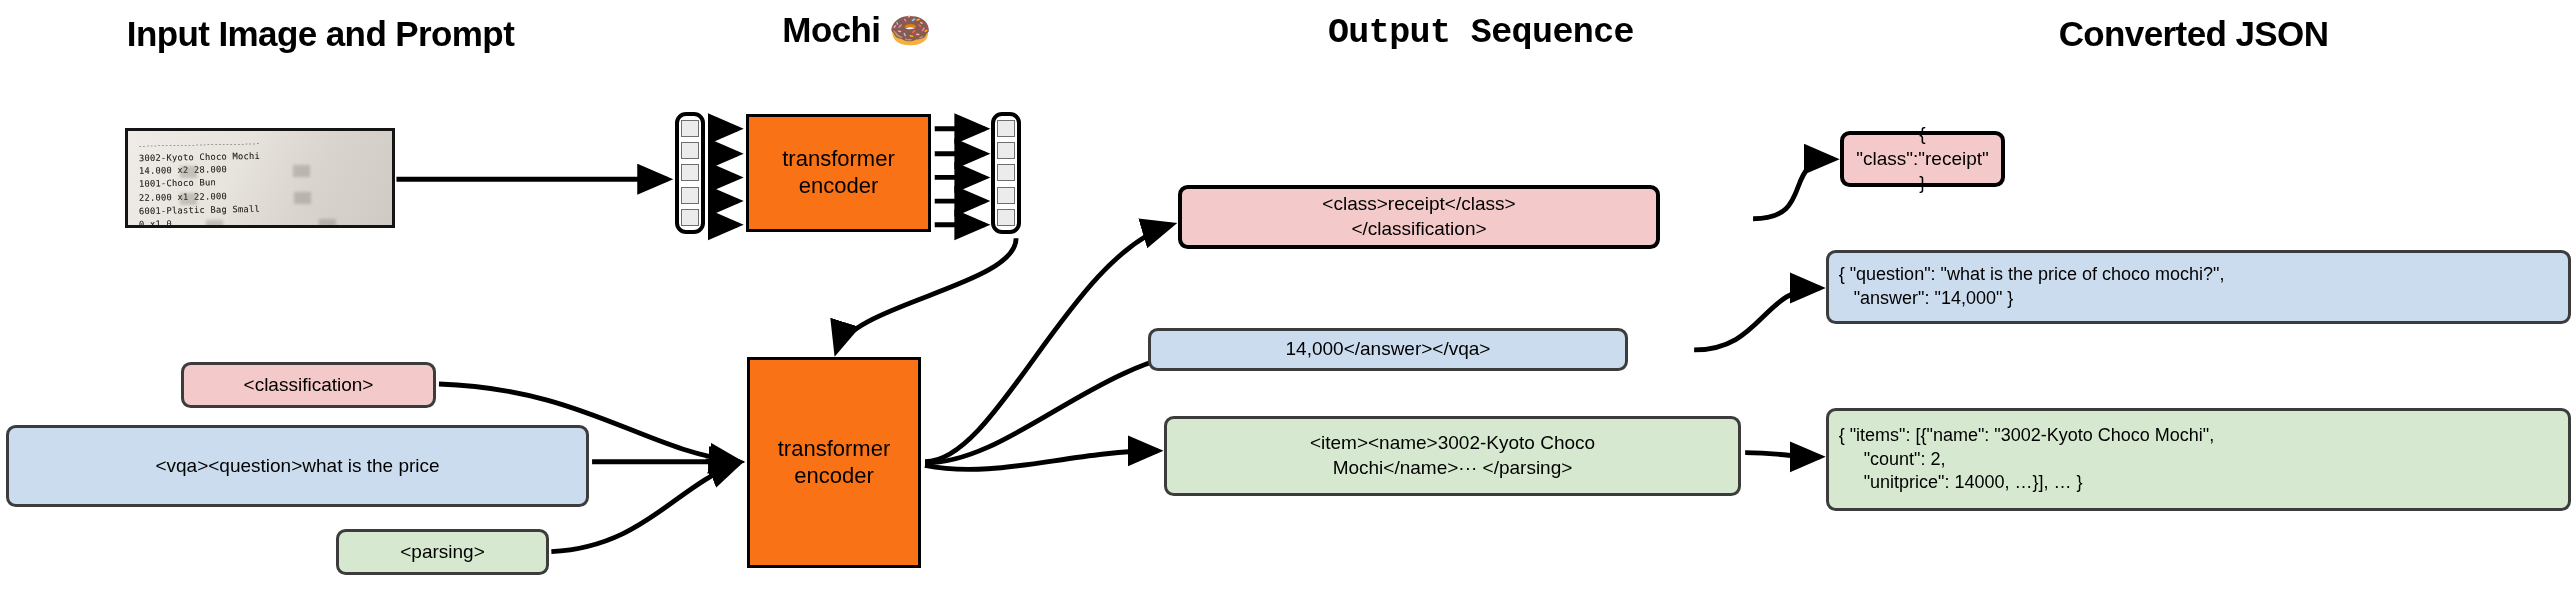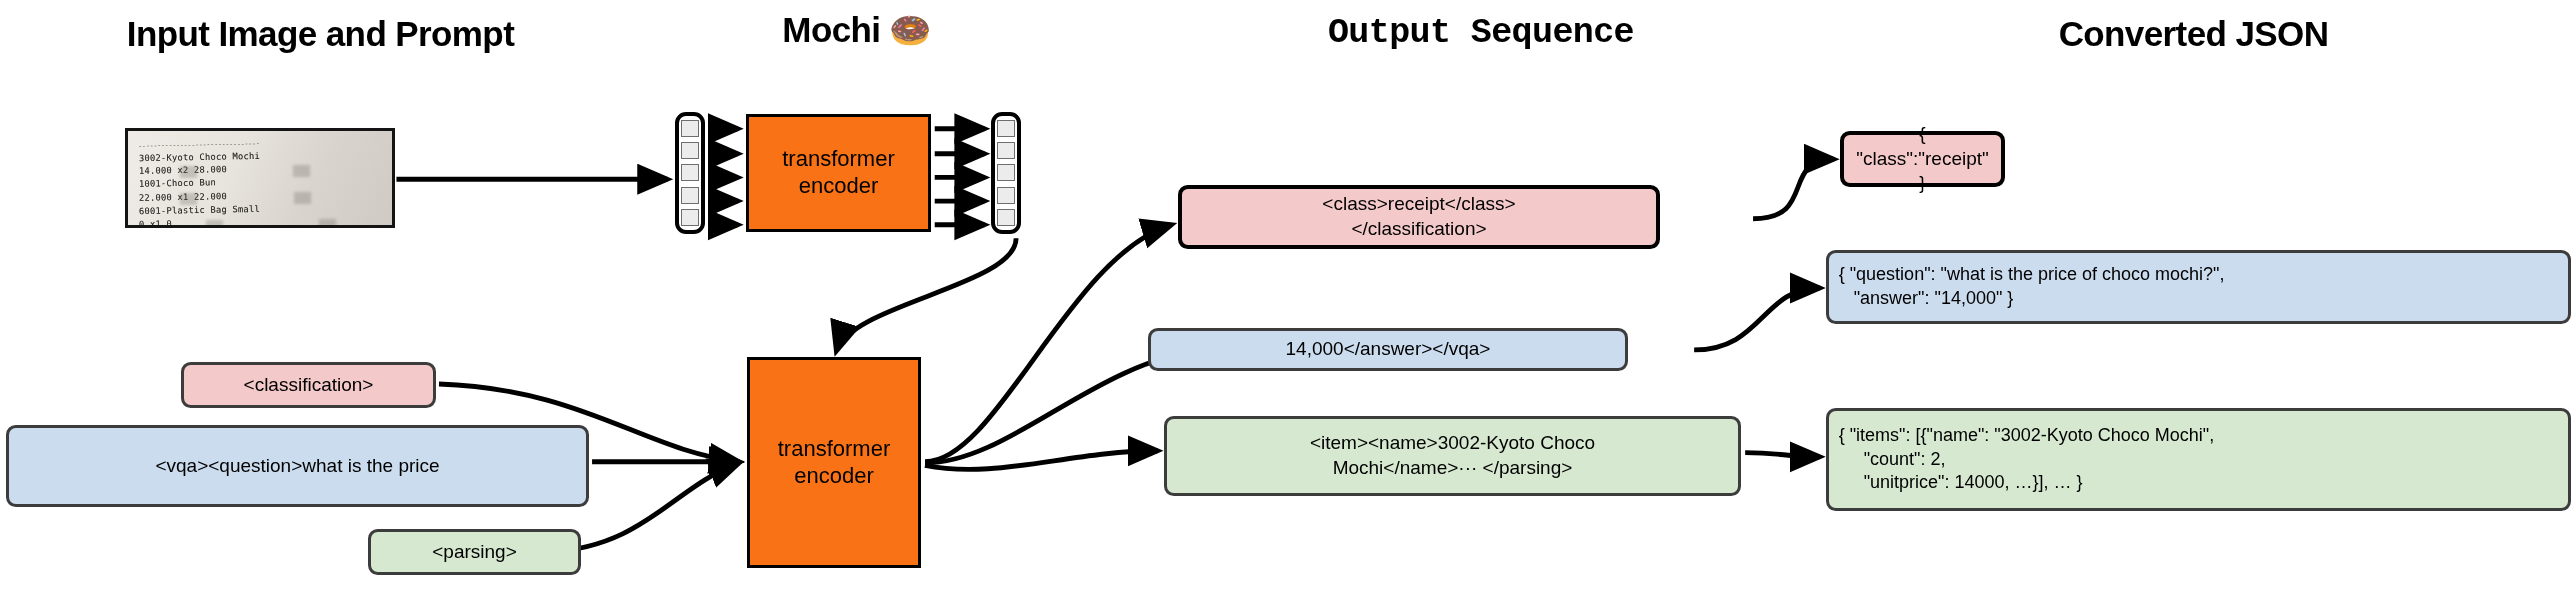--- a/index.html
+++ b/index.html
@@ -134,21 +134,21 @@
     text-align: left;
   }
   .tbox.thick { border: 4.3px solid #000000; }
   .pink  { background: #f3c9c9; }
   .blue  { background: #ccdcef; }
   .green { background: #d6e9d0; }
 
   
   #box-classification { left: 181px;  top: 362px; width: 255px; height: 46px;  }
   #box-vqa            { left: 6px;   top: 425px; width: 583px; height: 82px; }
-  #box-parsing        { left: 336px;  top: 529px; width: 213px; height: 46px; margin-left: 32px;  }
+  #box-parsing        { left: 336px;  top: 529px; width: 213px; height: 46px;  }
 
   
   #box-out-class      { left: 1178px; top: 185px; width: 482px; height: 64px; }
   #box-out-vqa        { left: 1148px; top: 328px; width: 480px; height: 43px;  }
   #box-out-parse      { left: 1164px; top: 416px; width: 577px; height: 80px; }
 
   
   #box-json-class     { left: 1840px; top: 131px; width: 165px; height: 56px;  }
   #box-json-vqa       { left: 1826px; top: 250px; width: 745px; height: 74px; }
   #box-json-parse     { left: 1826px; top: 408px; width: 745px; height: 103px; }

